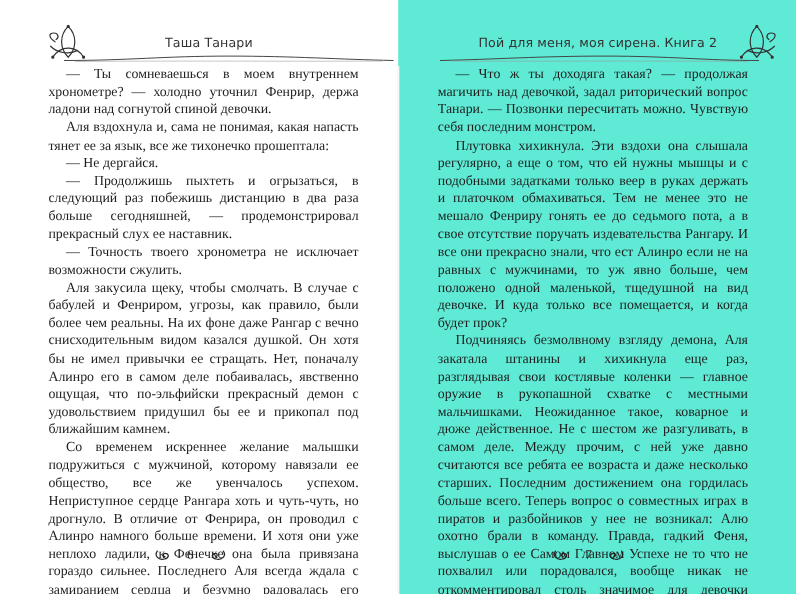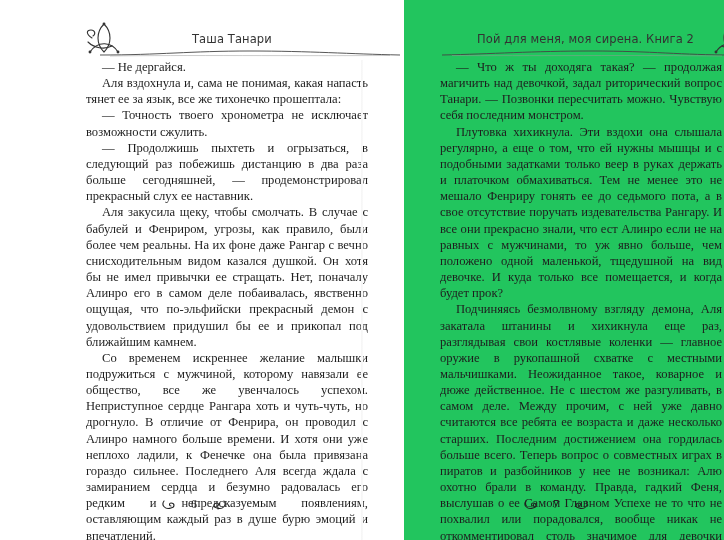--- a/index.html
+++ b/index.html
@@ -5,23 +5,22 @@
   html, body { margin: 0; padding: 0; }
   body {
     width: 724px; height: 540px; overflow: hidden;
     background: #ffffff;
     position: relative;
   }
   .spread { position: absolute; left: 0; top: 0; width: 724px; height: 540px; display: flex; }
   .page {
     position: relative; width: 362px; height: 540px; background: #ffffff;
     box-sizing: border-box;
-    margin-left: 42px;
   }
-  .page.right { background: #22c55e; }
+  .page.right { background: #5eead4; }
   .gutter {
     position: absolute; left: 361px; top: 60px; width: 2px; height: 480px;
     background: linear-gradient(to right, #f5f5f5, #fafafa);
   }
   .header {
     position: absolute; top: 22px; height: 34px; width: 320px;
   }
   .page.left .header { left: 40px; }
   .page.right .header { left: 38px; }
   .header-title {
@@ -75,24 +74,25 @@
         </g>
       </svg>
       <svg class="header-rule" viewBox="0 0 300 10" preserveAspectRatio="none">
         <path d="M0 7 C60 7 90 3 150 3 C210 3 250 6 300 7" stroke="#444" stroke-width="0.9" fill="none"></path>
         <path d="M10 8 C80 7 200 8 290 7.5" stroke="#999" stroke-width="0.5" fill="none"></path>
       </svg>
       <span class="header-title">Таша Танари</span>
     </div>
 
     <div class="body">
+      <p>— Ты сомневаешься в моем внутреннем хронометре? — холодно уточнил Фенрир, держа ладони над согнутой спиной девочки.</p>
+      <p>Аля вздохнула и, сама не понимая, какая напасть тянет ее за язык, все же тихонечко прошептала:</p>
       <p>— Не дергайся.</p>
-      <p>Аля вздохнула и, сама не понимая, какая напасть тянет ее за язык, все же тихонечко прошептала:</p>
+      <p>— Продолжишь пыхтеть и огрызаться, в следующий раз побежишь дистанцию в два раза больше сегодняшней, — продемонстрировал прекрасный слух ее наставник.</p>
       <p>— Точность твоего хронометра не исключает возможности сжулить.</p>
-      <p>— Продолжишь пыхтеть и огрызаться, в следующий раз побежишь дистанцию в два раза больше сегодняшней, — продемонстрировал прекрасный слух ее наставник.</p>
       <p>Аля закусила щеку, чтобы смолчать. В случае с бабулей и Фенриром, угрозы, как правило, были более чем реальны. На их фоне даже Рангар с вечно снисходительным видом казался душкой. Он хотя бы не имел привычки ее стращать. Нет, поначалу Алинро его в самом деле побаивалась, явственно ощущая, что по-эльфийски прекрасный демон с удовольствием придушил бы ее и прикопал под ближайшим камнем.</p>
       <p>Со временем искреннее желание малышки подружиться с мужчиной, которому навязали ее общество, все же увенчалось успехом. Неприступное сердце Рангара хоть и чуть-чуть, но дрогнуло. В отличие от Фенрира, он проводил с Алинро намного больше времени. И хотя они уже неплохо ладили, к Фенечке она была привязана гораздо сильнее. Последнего Аля всегда ждала с замиранием сердца и безумно радовалась его редким и непредсказуемым появлениям, оставляющим каждый раз в душе бурю эмоций и впечатлений.</p>
 
     </div>
 
     <div class="folio">
       <svg class="curl" viewBox="0 0 16 12">
         <path d="M3 2 C0 6 4 11 10 9 C14 8 14 4 10 4 C8 4 8 7 10 7" stroke="#222" stroke-width="1.1" fill="none" stroke-linecap="round"></path>
       </svg>
       <span>6</span>

